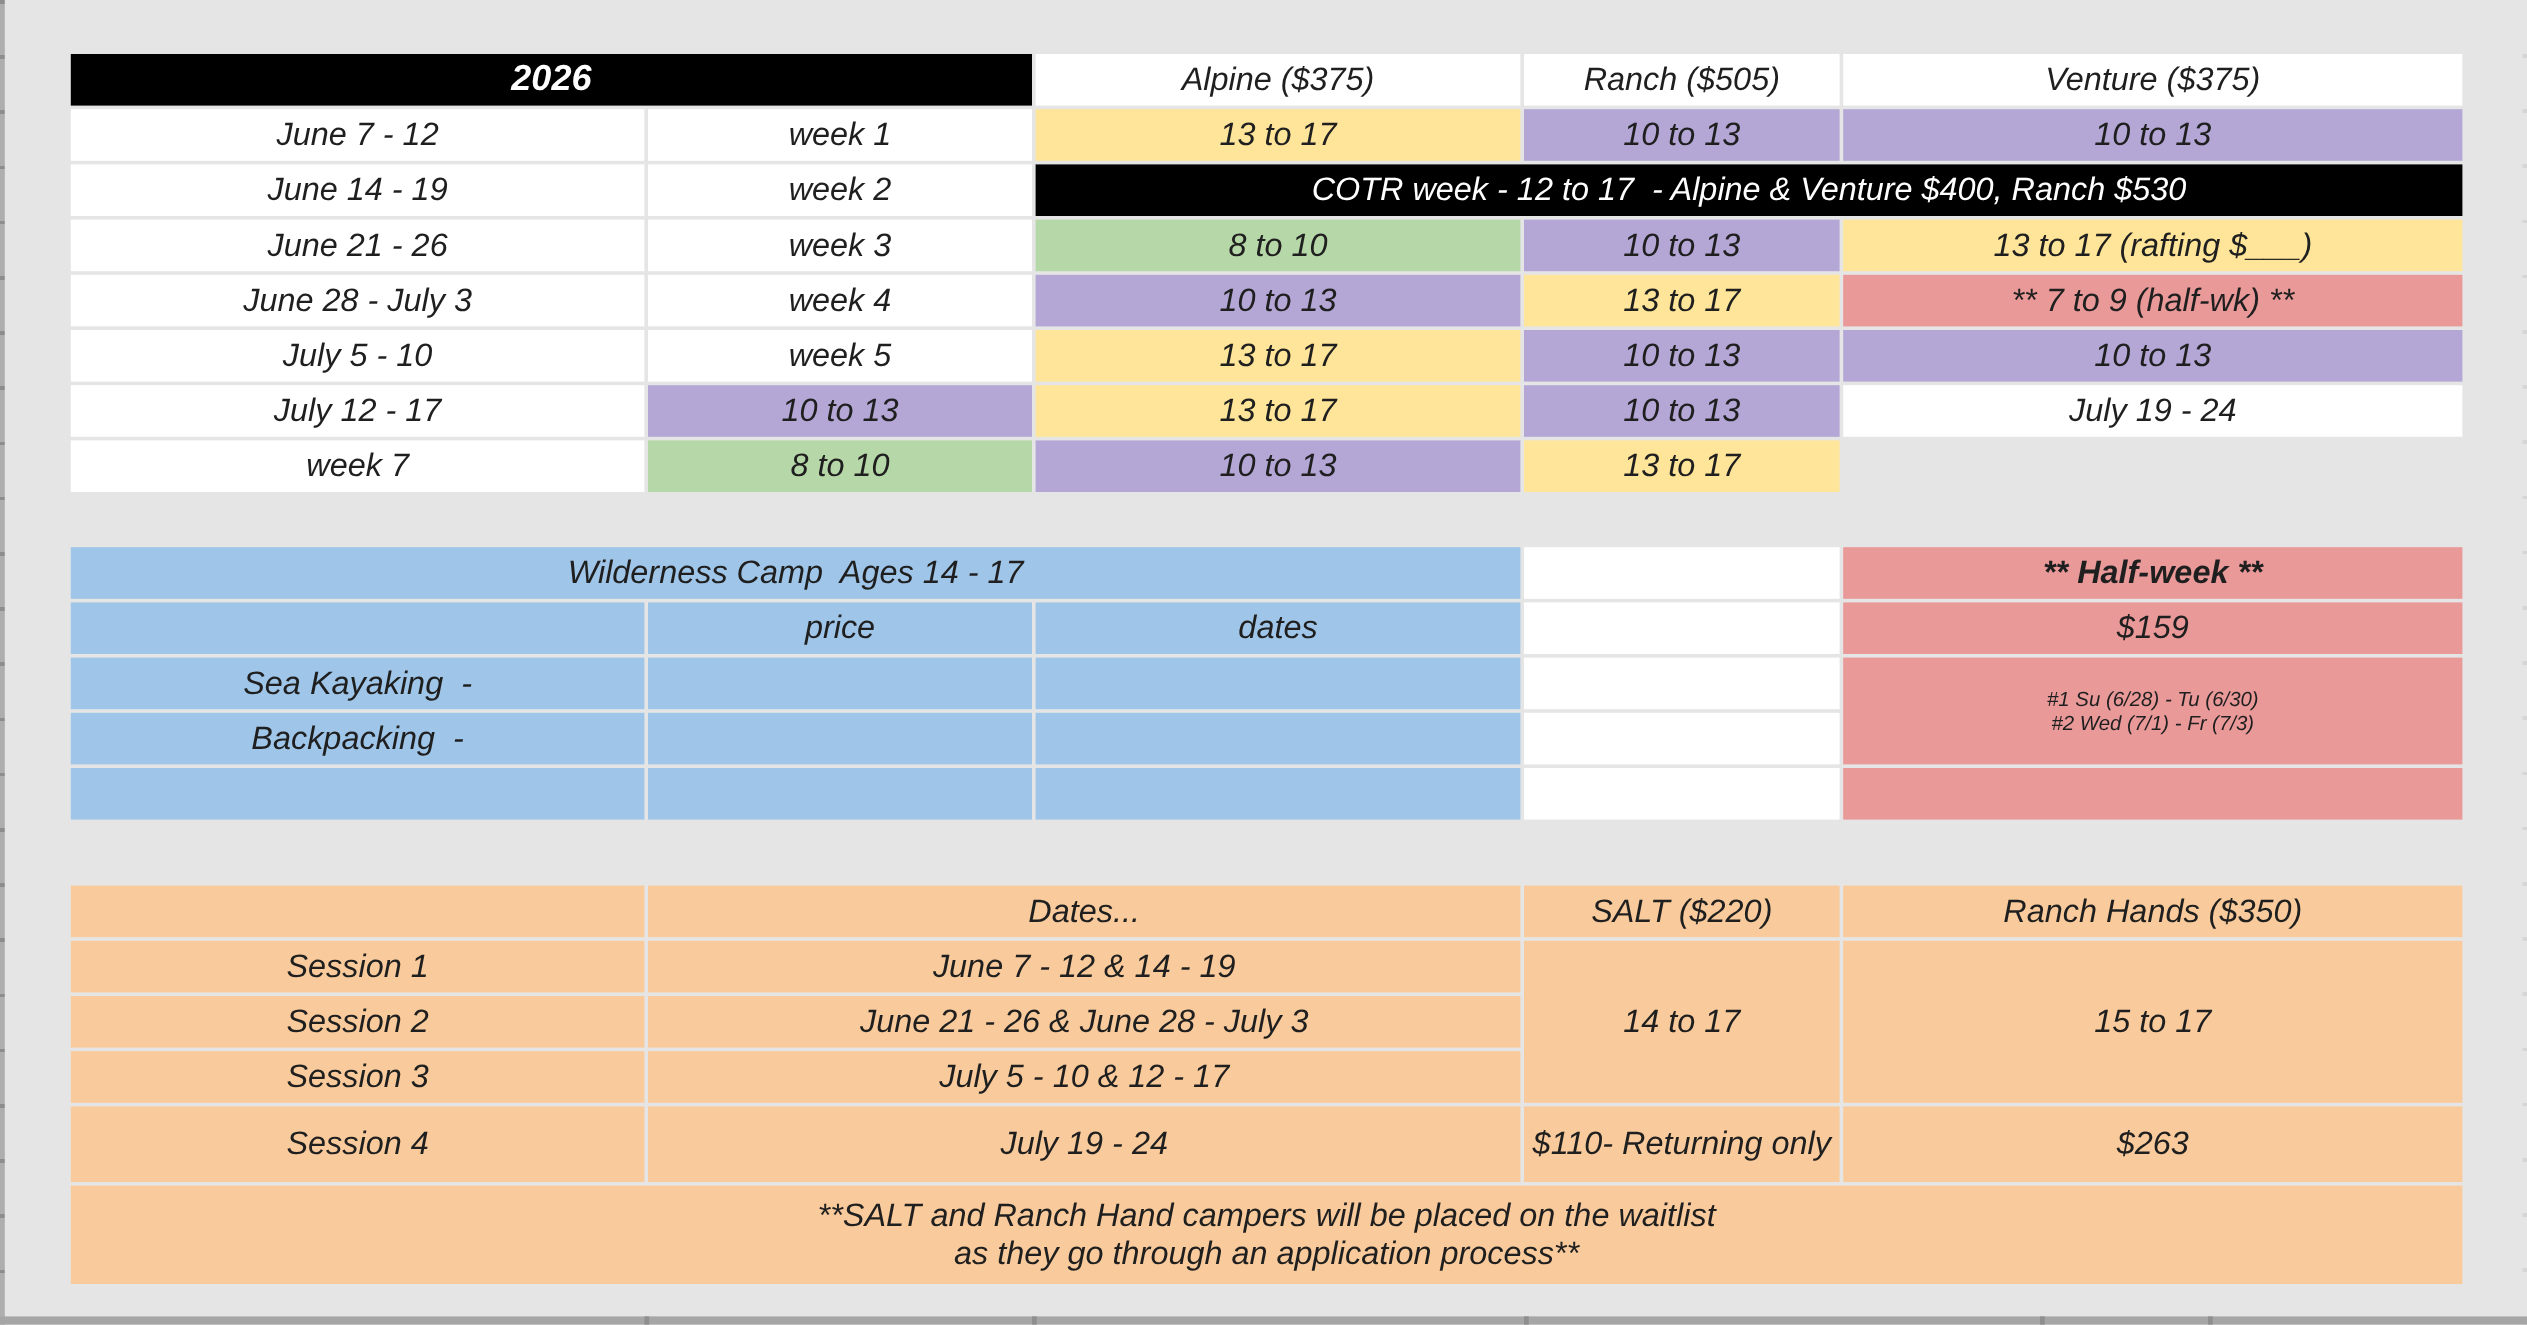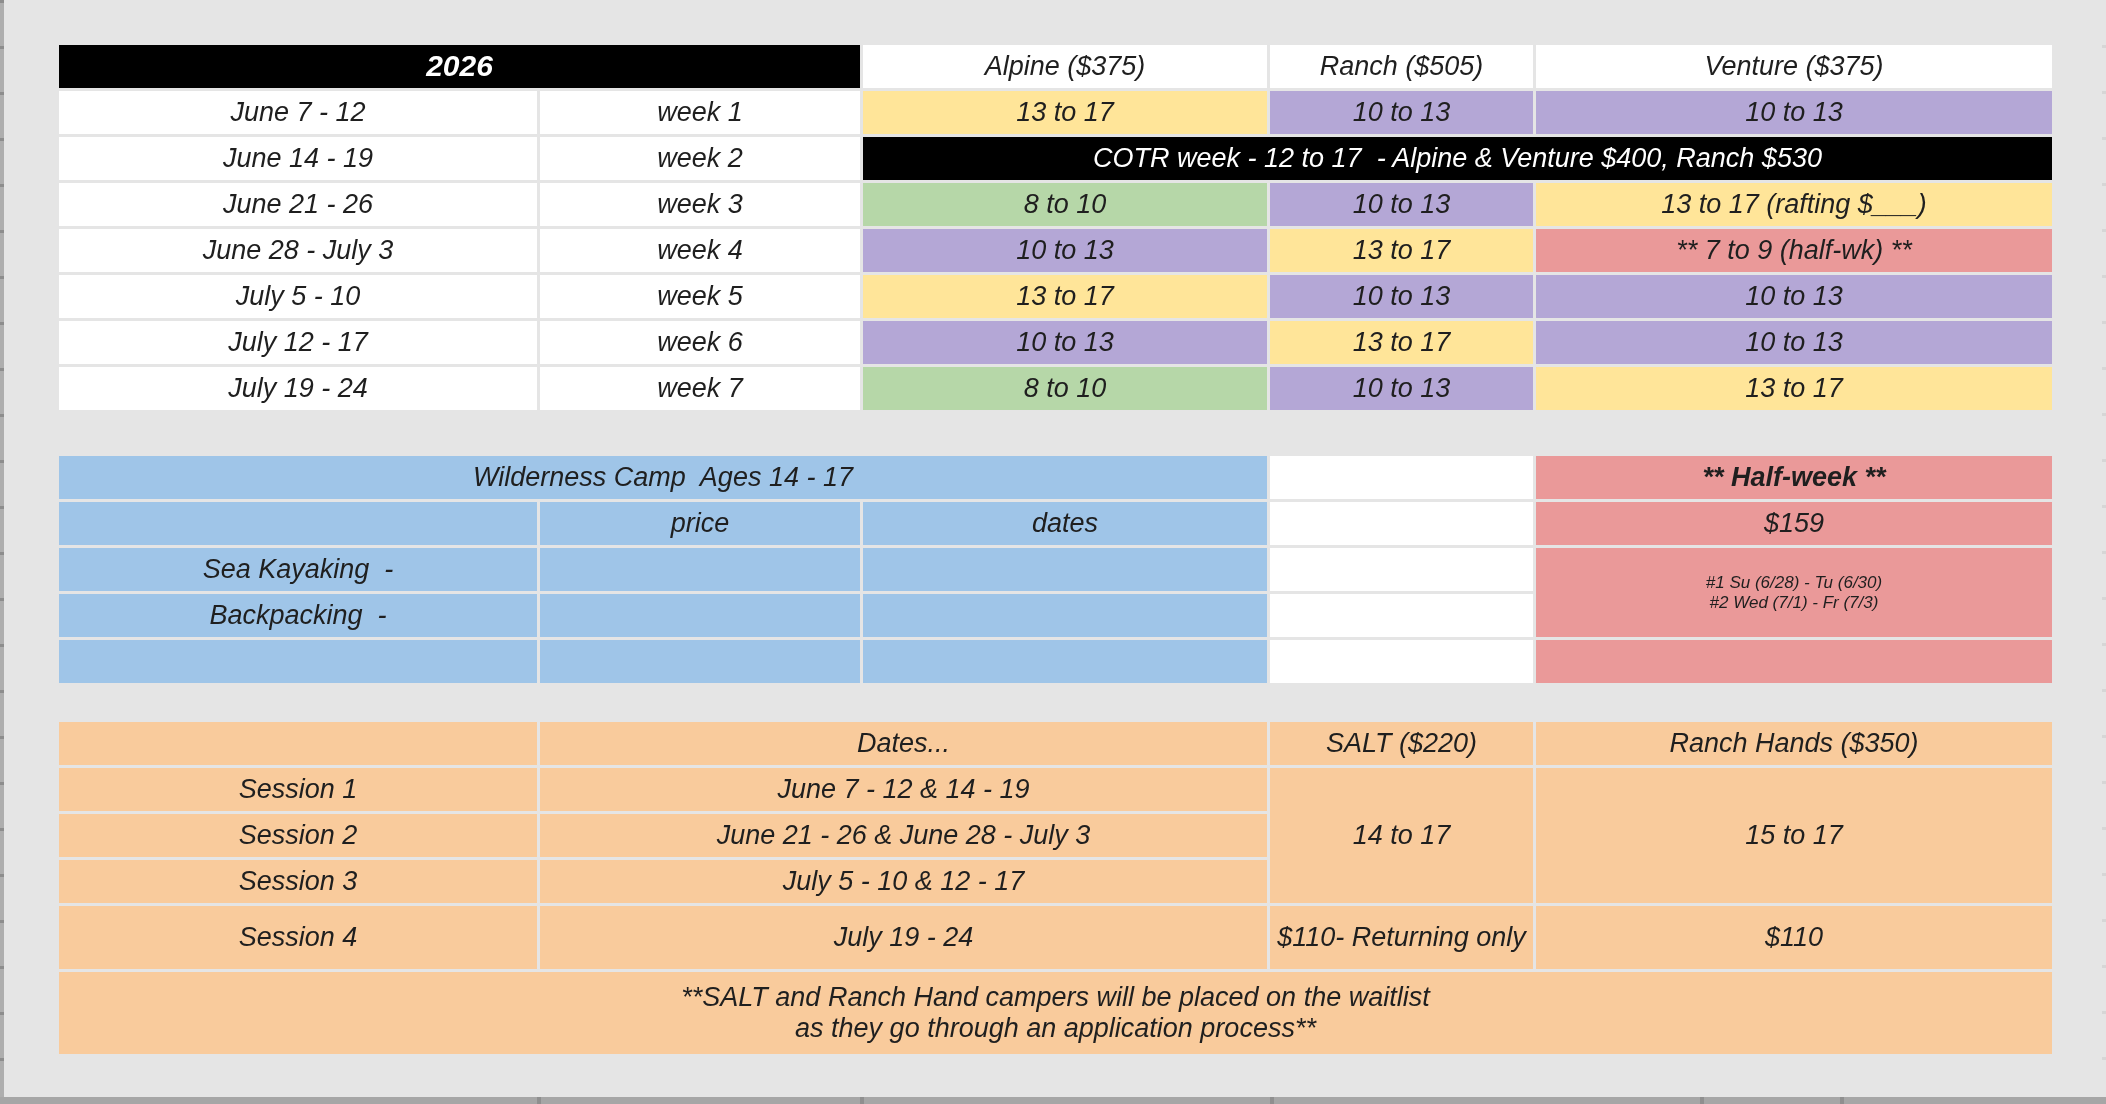--- a/index.html
+++ b/index.html
@@ -29,21 +29,21 @@
 
   
   .tbl{
     position:absolute;left:59px;
     display:grid;
     grid-template-columns:478px 320px 404px 263px 516px;
     gap:3px;
   }
   #schedule{top:45px;grid-auto-rows:43px;}
   #wilderness{top:456px;grid-auto-rows:43px;border-radius:28px;}
-  #sessions{top:722px;grid-template-rows:43px 43px 43px 43px 63px 82px;}
+  #sessions{top:738px;grid-template-rows:43px 43px 43px 43px 63px 82px;}
 
   .cell{
     display:flex;flex-direction:column;align-items:center;justify-content:center;
     text-align:center;font-size:27px;line-height:1.15;
     white-space:pre-wrap;overflow:hidden;
   }
   .bk{background:#000000;color:#ffffff;}
   .wh{background:#ffffff;}
   .ye{background:#ffe599;}
   .pu{background:#b4a7d6;}
@@ -110,21 +110,20 @@
     <div class="cell ye">13 to 17</div>
     <div class="cell rd">** 7 to 9 (half-wk) **</div>
 
     <div class="cell wh">July 5 - 10</div>
     <div class="cell wh">week 5</div>
     <div class="cell ye">13 to 17</div>
     <div class="cell pu">10 to 13</div>
     <div class="cell pu">10 to 13</div>
 
     <div class="cell wh">July 12 - 17</div>
-    <div class="cell wh">week 6</div>
     <div class="cell pu">10 to 13</div>
     <div class="cell ye">13 to 17</div>
     <div class="cell pu">10 to 13</div>
 
     <div class="cell wh">July 19 - 24</div>
     <div class="cell wh">week 7</div>
     <div class="cell gr">8 to 10</div>
     <div class="cell pu">10 to 13</div>
     <div class="cell ye">13 to 17</div>
   </div>
@@ -174,21 +173,21 @@
 
     <div class="cell or">Session 2</div>
     <div class="cell or s24">June 21 - 26 &amp; June 28 - July 3</div>
 
     <div class="cell or">Session 3</div>
     <div class="cell or s24">July 5 - 10 &amp; 12 - 17</div>
 
     <div class="cell or">Session 4</div>
     <div class="cell or s24">July 19 - 24</div>
     <div class="cell or c4">$110- Returning only</div>
-    <div class="cell or c5">$110</div>
+    <div class="cell or c5">$263</div>
 
     <div class="cell or s15">
       <div>**SALT and Ranch Hand campers will be placed on the waitlist</div>
       <div>as they go through an application process**</div>
     </div>
   </div>
 
 </div>
 
 </body></html>

